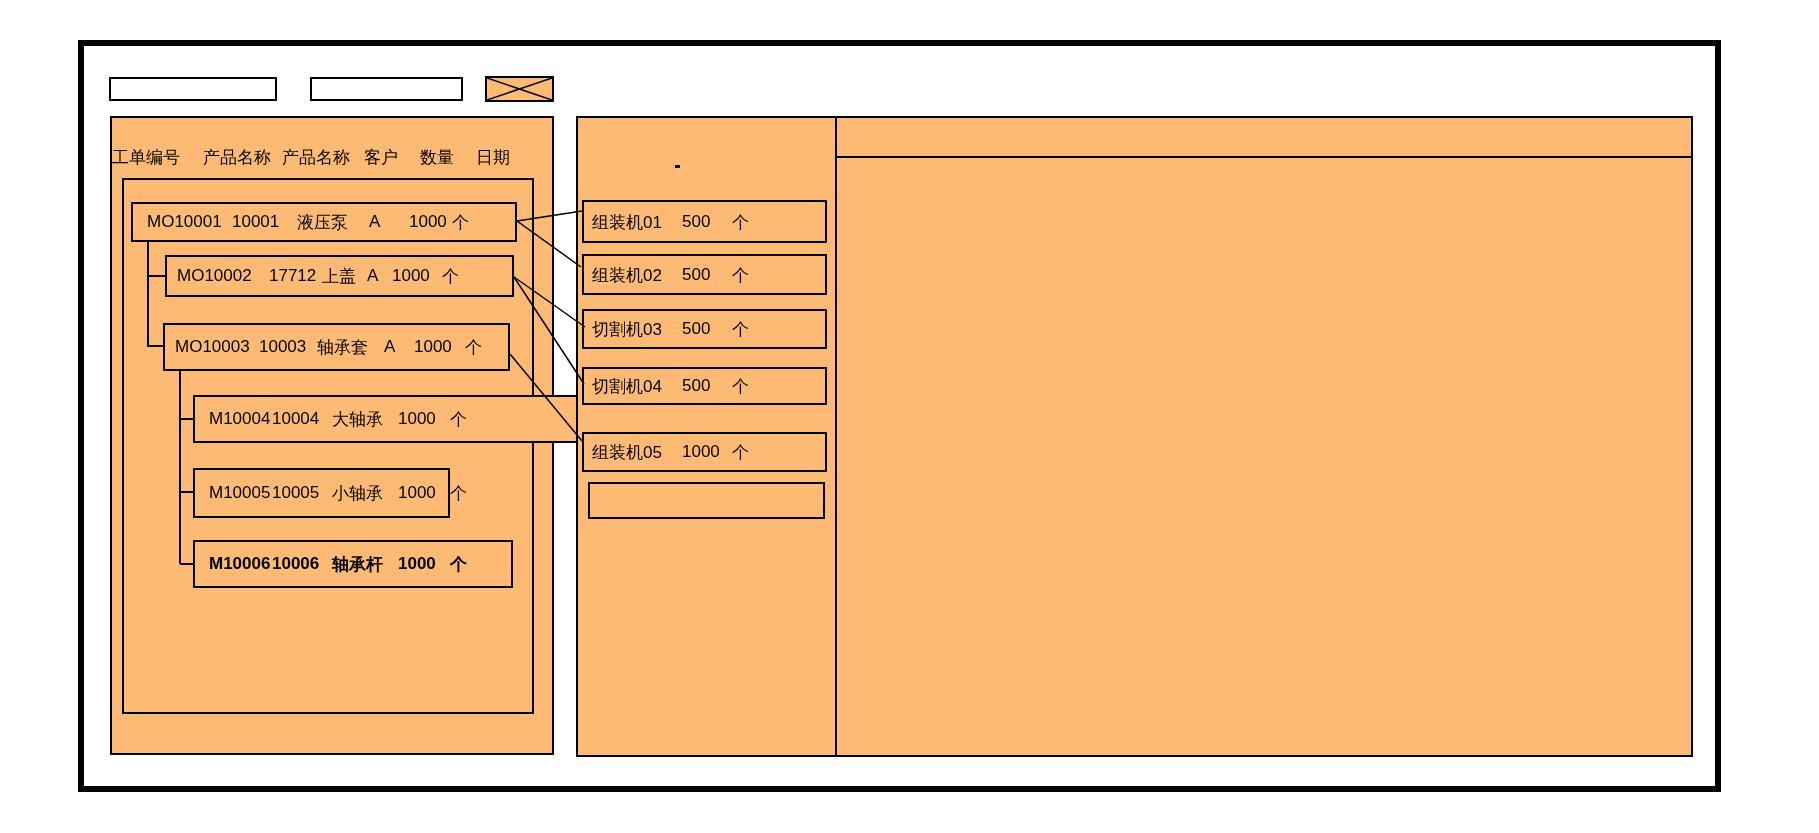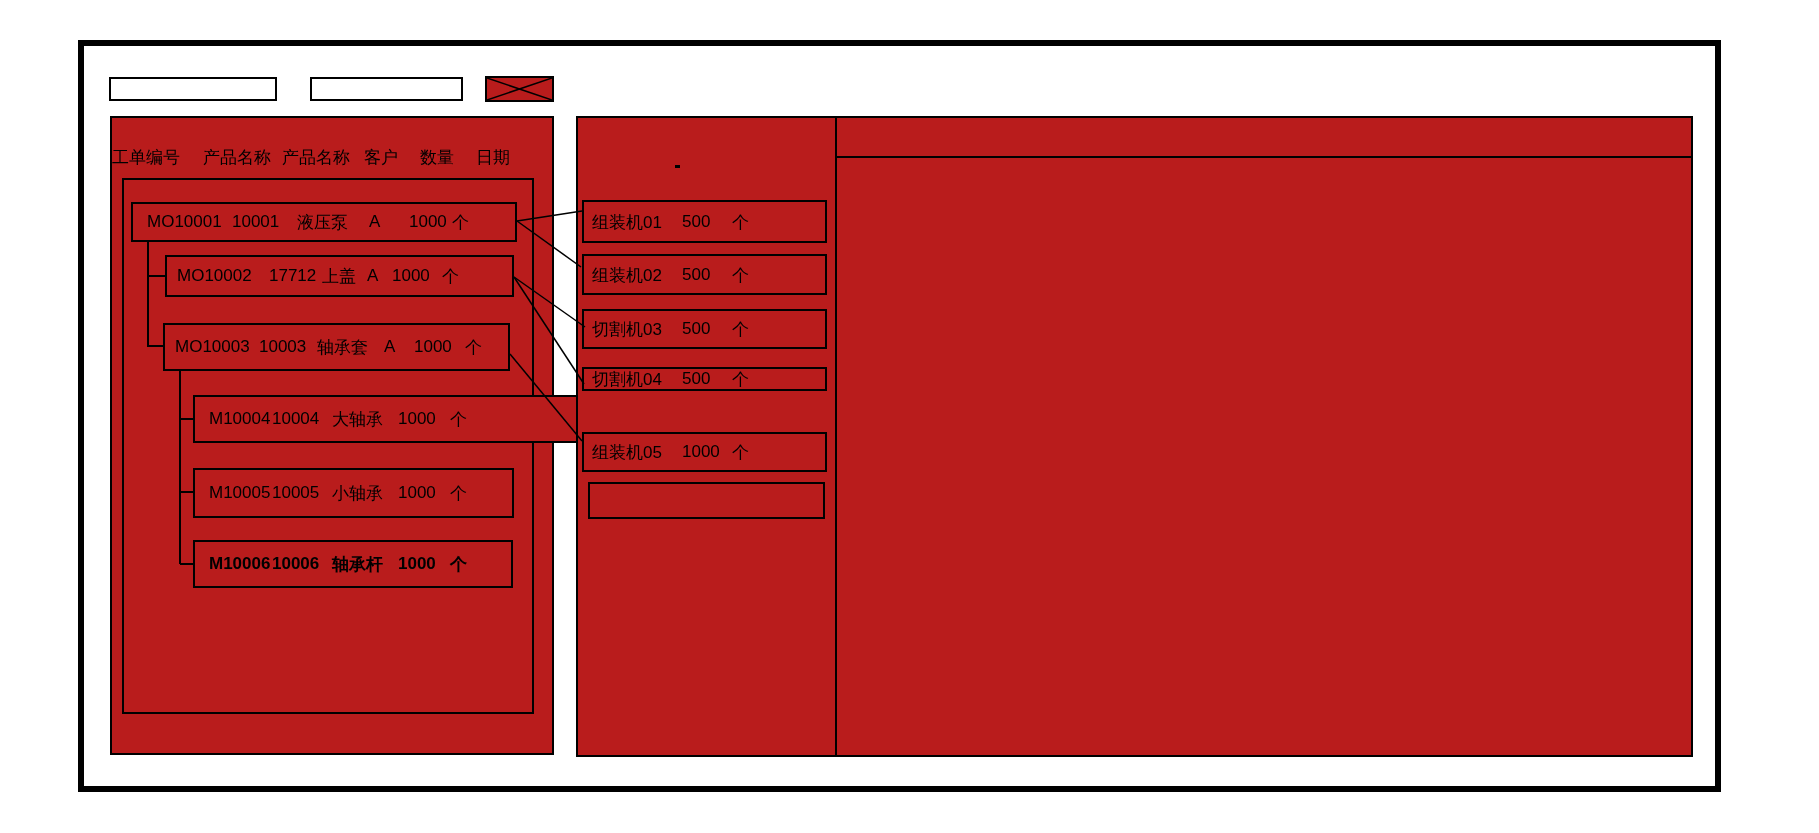--- a/index.html
+++ b/index.html
@@ -2,21 +2,21 @@
 <html><head>
 <meta charset="utf-8">
 <style>
   html,body{margin:0;padding:0;}
   body{
     width:1819px;height:833px;position:relative;
     background:#ffffff;color:#000;
     font-family:"Liberation Sans","DejaVu Sans",sans-serif;
     font-size:17px;
   }
-  .box{position:absolute;border:2px solid #000;background:#b91c1c;box-sizing:border-box;}
+  .box{position:absolute;border:2px solid #000;background:#fdba74;box-sizing:border-box;}
   .window{position:absolute;left:78px;top:40px;width:1643px;height:752px;border:6px solid #000;box-sizing:border-box;background:#fff;}
   .hline,.vline{position:absolute;background:#000;}
   .hdr{position:absolute;top:146px;white-space:nowrap;}
   .row span,.mrow span{position:absolute;top:50%;transform:translateY(-50%);white-space:nowrap;}
   
   .r1 .f-id{left:14px}.r1 .f-code{left:99px}.r1 .f-name{left:164px}.r1 .f-cust{left:236px}.r1 .f-qty{left:276px}.r1 .f-unit{left:319px}
   .r2 .f-id{left:10px}.r2 .f-code{left:102px}.r2 .f-name{left:155px}.r2 .f-cust{left:200px}.r2 .f-qty{left:225px}.r2 .f-unit{left:275px}
   .r3 .f-id{left:10px}.r3 .f-code{left:94px}.r3 .f-name{left:152px}.r3 .f-cust{left:219px}.r3 .f-qty{left:249px}.r3 .f-unit{left:300px}
   .rc .f-id{left:14px}.rc .f-code{left:77px}.rc .f-name{left:137px}.rc .f-qty{left:203px}.rc .f-unit{left:255px}
   .mrow .m-name{left:8px}.mrow .m-qty{left:98px}.mrow .m-unit{left:148px}
@@ -81,21 +81,21 @@
   <span class="f-unit">个</span>
 </div>
 <div class="box row rc" style="left:193px;top:395px;width:386px;height:48px;">
   <span class="f-id">M10004</span>
   <span class="f-code">10004</span>
   <span class="f-name">大轴承</span>
 
   <span class="f-qty">1000</span>
   <span class="f-unit">个</span>
 </div>
-<div class="box row rc" style="left:193px;top:468px;width:321px;height:50px;">
+<div class="box row rc" style="left:193px;top:468px;width:257px;height:50px;">
   <span class="f-id">M10005</span>
   <span class="f-code">10005</span>
   <span class="f-name">小轴承</span>
 
   <span class="f-qty">1000</span>
   <span class="f-unit">个</span>
 </div>
 <div class="box row rc" style="left:193px;top:540px;width:320px;height:48px;font-weight:bold;">
   <span class="f-id">M10006</span>
   <span class="f-code">10006</span>
@@ -116,21 +116,21 @@
 <div class="box mrow" style="left:582px;top:254px;width:245px;height:41px;">
   <span class="m-name">组装机02</span>
   <span class="m-qty">500</span>
   <span class="m-unit">个</span>
 </div>
 <div class="box mrow" style="left:582px;top:309px;width:245px;height:40px;padding-left:12px;">
   <span class="m-name">切割机03</span>
   <span class="m-qty">500</span>
   <span class="m-unit">个</span>
 </div>
-<div class="box mrow" style="left:582px;top:367px;width:245px;height:24px;">
+<div class="box mrow" style="left:582px;top:367px;width:245px;height:38px;">
   <span class="m-name">切割机04</span>
   <span class="m-qty">500</span>
   <span class="m-unit">个</span>
 </div>
 <div class="box mrow" style="left:582px;top:422px;width:245px;height:40px;margin-top:10px;">
   <span class="m-name">组装机05</span>
   <span class="m-qty">1000</span>
   <span class="m-unit">个</span>
 </div>
 <div class="box mrow" style="left:588px;top:482px;width:237px;height:37px;">

